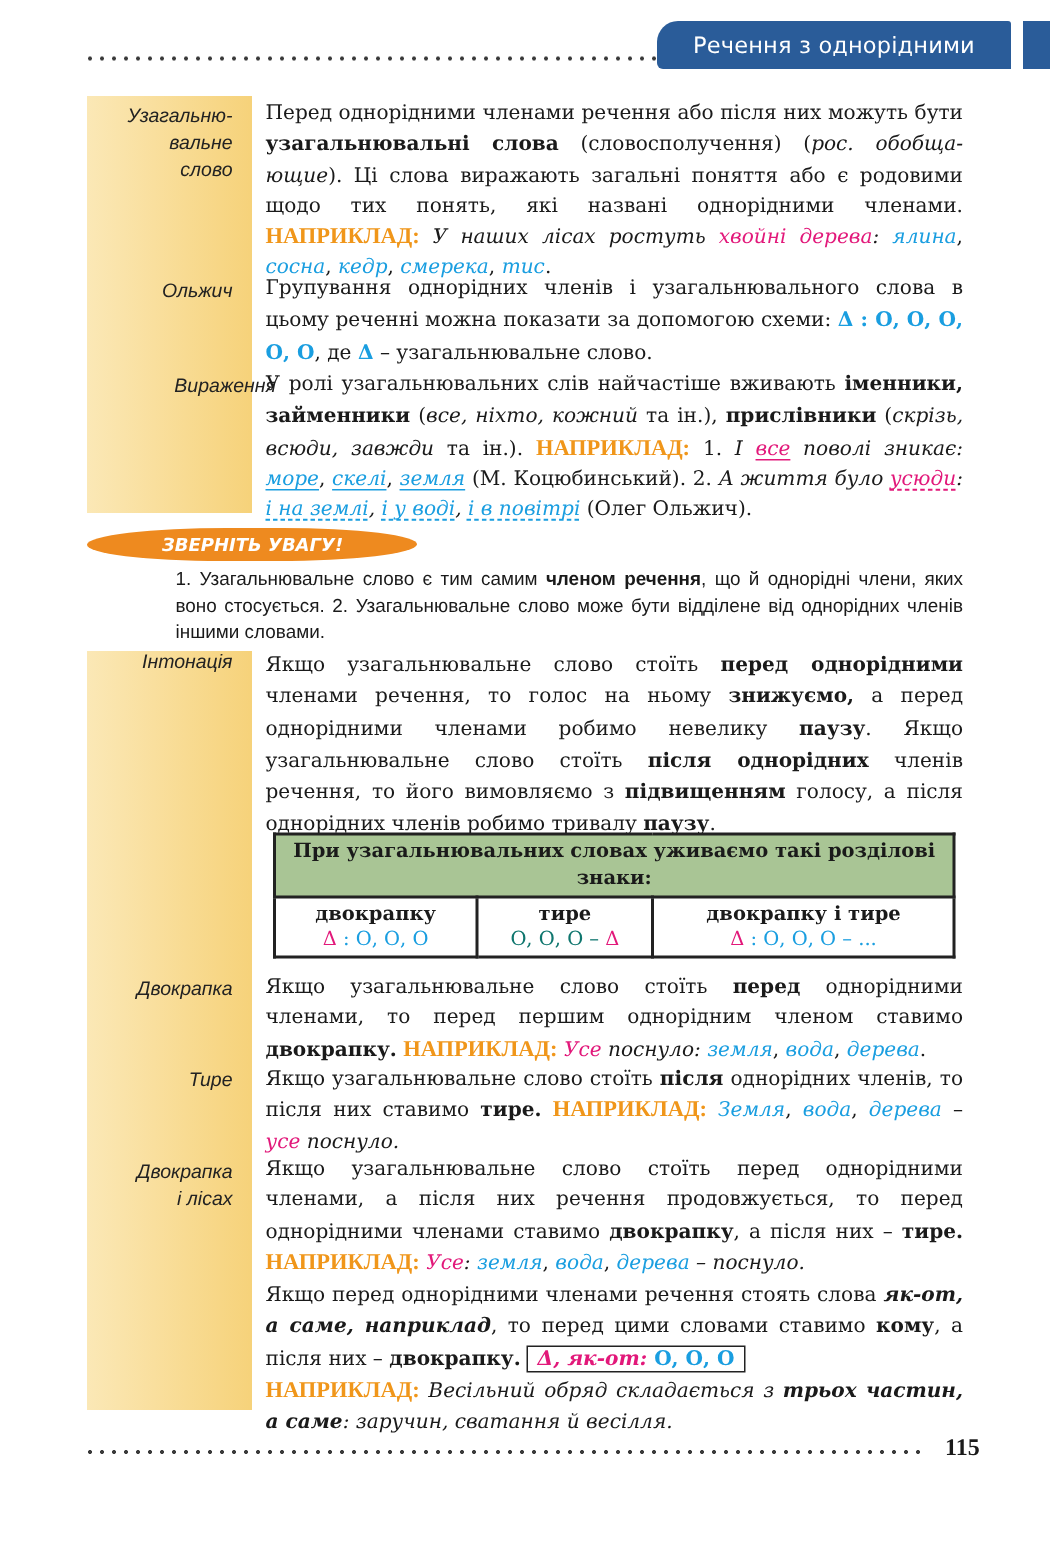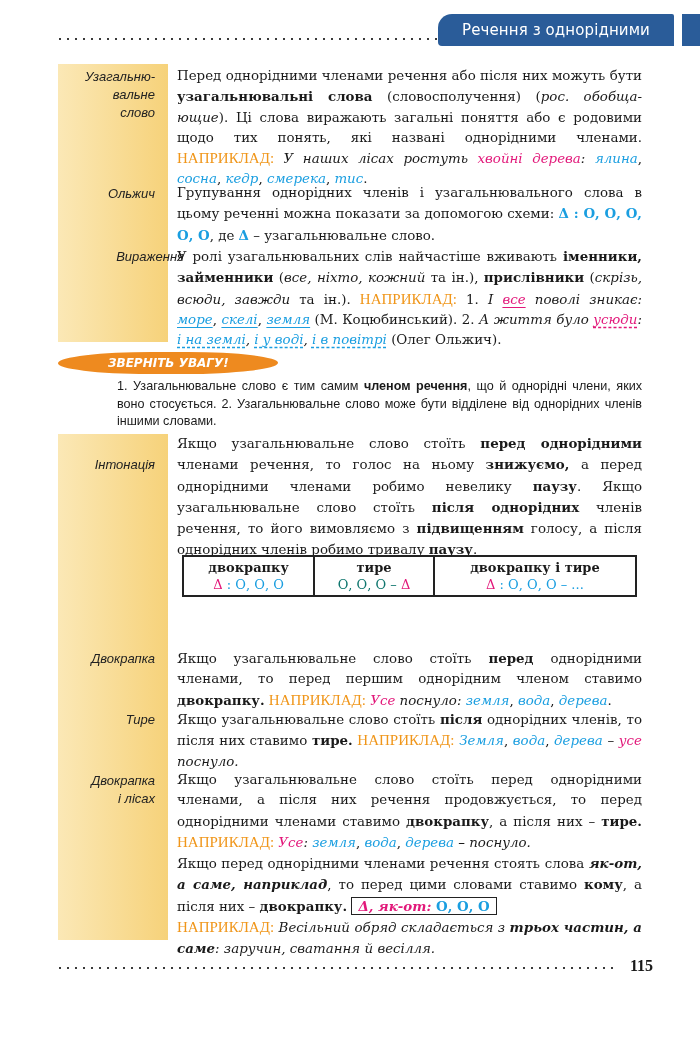--- a/index.html
+++ b/index.html
@@ -13,21 +13,21 @@
           color:#fff; font-family:"DejaVu Sans", sans-serif; font-size:15px;
           line-height:32px; text-align:center; letter-spacing:0.1px; }
   .header-edge { position:absolute; left:682px; top:14px; width:18px; height:32px; background:#2a5c99; }
   .band { position:absolute; left:58px; width:110px;
           background:linear-gradient(90deg,#fbe8b6 0%, #f6d27a 100%); }
   .label { position:absolute; left:58px; width:97px; text-align:right;
            font-family:"Liberation Sans", sans-serif; font-style:italic; font-size:13px; line-height:18px; color:#222; }
   .para { position:absolute; left:177px; width:465px; font-size:13.4px; line-height:20.3px;
           text-align:justify; }
   .para b { font-weight:bold; }
-  .ex { color:#f0961a; font-weight:normal; font-family:"Liberation Serif", serif; font-size:15px; }
+  .ex { color:#f0961a; font-weight:bold; font-family:"Liberation Serif", serif; font-size:15px; }
   .pink { color:#e2187a; font-style:italic; }
   .blue { color:#1a9ee0; font-style:italic; }
   .bluen { color:#1a9ee0; font-weight:bold; }
   .pinkn { color:#e2187a; }
   i { font-style:italic; }
   .ul { text-decoration:underline; text-underline-offset:3px; }
   .dash { text-decoration:underline dashed; text-underline-offset:3px; }
   .attention { position:absolute; left:58px; top:352px; width:220px; height:22px;
           background:#ee8a1f; border-radius:50% / 60%; transform:skewX(-8deg);
           color:#fff; font-family:"DejaVu Sans", sans-serif; font-weight:bold; font-style:italic;
@@ -78,29 +78,32 @@
   <span>У ролі узагальнювальних слів найчастіше вживають </span><b>іменники, займенники</b><span> (</span><i>все, ніхто, кожний</i><span> та ін.), </span><b>прислівники</b><span> (</span><i>скрізь, всюди, завжди</i><span> та ін.). </span><span class="ex">НАПРИКЛАД:</span><span> 1. </span><i>І </i><span class="pink ul">все</span><i> поволі зникає: </i><span class="blue ul">море</span>, <span class="blue ul">скелі</span>, <span class="blue ul">земля</span><span> (М. Коцюбинський). </span><span>2. </span><i>А життя було </i><span class="pink dash">усюди</span><i>: </i><span class="blue dash">і на землі</span><i>, </i><span class="blue dash">і у воді</span><i>, </i><span class="blue dash">і в повітрі</span><span> (Олег Ольжич).</span>
 </div>
 
 <div class="attention">
   <span style="display:inline-block; transform:skewX(8deg);">ЗВЕРНІТЬ УВАГУ!</span>
 </div>
 <div class="note">
   <span>1. Узагальнювальне слово є тим самим </span><b>членом речення</b><span>, що й однорідні члени, яких воно стосується. 2. Узагальнювальне слово може бути відділене від однорідних членів іншими словами.</span>
 </div>
 
-<div class="label" style="top:456px;">
+<div class="label" style="top:432px;">
   <span>Інтонація</span>
 </div>
 <div class="para" style="top:433px;">
   <span>Якщо узагальнювальне слово стоїть </span><b>перед однорідними</b><span> членами речення, то голос на ньому </span><b>знижуємо,</b><span> а перед однорідними членами робимо невелику </span><b>паузу</b><span>. Якщо узагальнювальне слово стоїть </span><b>після однорідних</b><span> членів речення, то його вимовляємо з </span><b>підвищенням</b><span> голосу, а після однорідних членів робимо тривалу </span><b>паузу</b><span>.</span>
 </div>
 
 <table class="marks">
   <tbody>
+      <tr>
+    <th colspan="3">При узагальнювальних словах уживаємо такі розділові знаки:</th>
+  </tr>
   <tr>
     <td>
       <span>двокрапку</span>
       <span class="sch"><span class="pinkn">Δ</span><span style="color:#1a9ee0"> : О, О, О</span></span>
     </td>
     <td>
       <span>тире</span>
       <span class="sch"><span style="color:#0f766e">О, О, О – </span><span class="pinkn">Δ</span></span>
     </td>
     <td>

